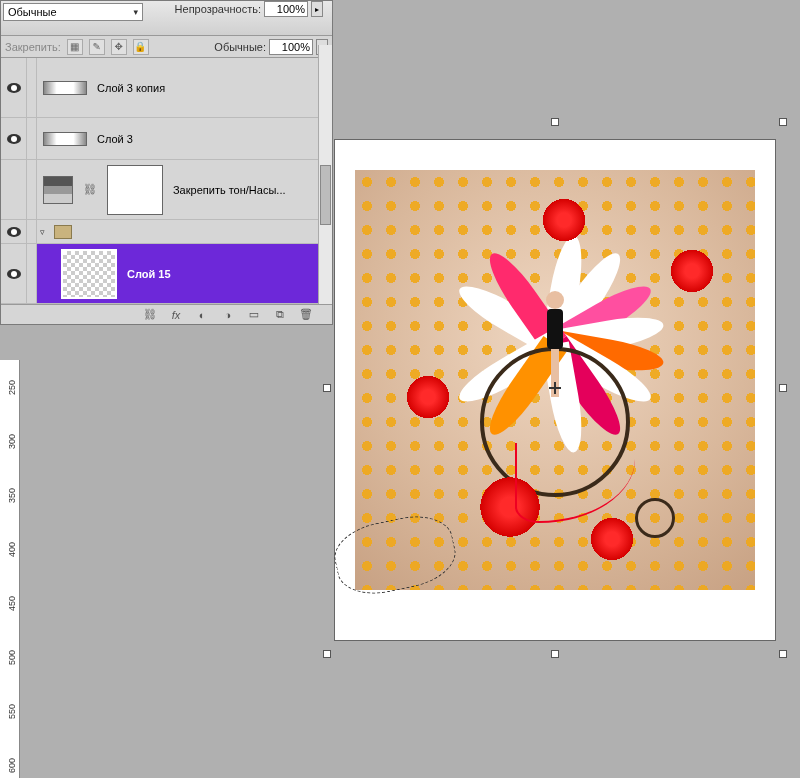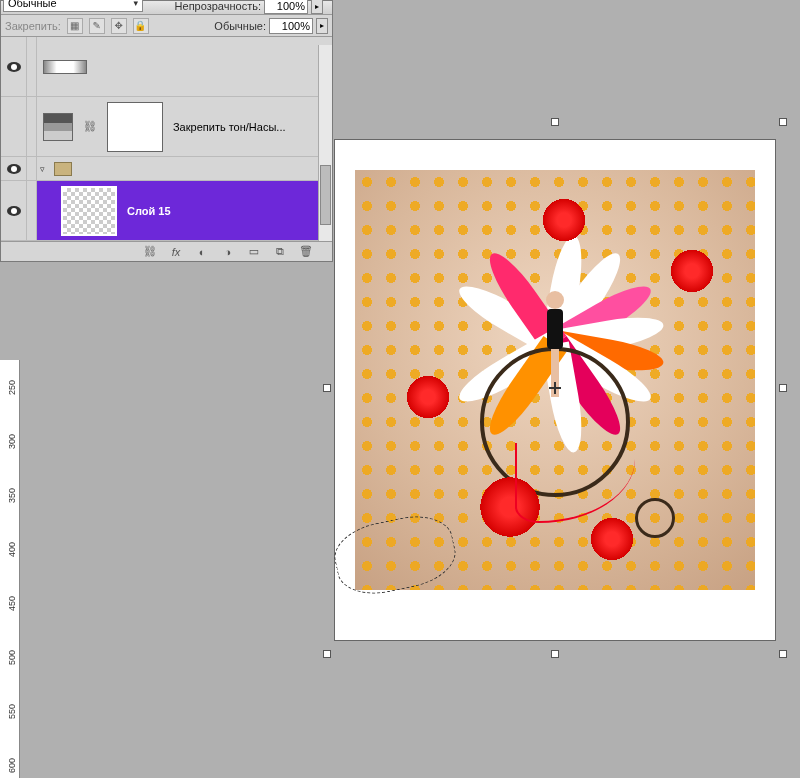--- a/index.html
+++ b/index.html
@@ -1,20 +1,20 @@
 <!DOCTYPE html>
 <html><head>
 <meta charset="utf-8">
 <style>
 * { box-sizing: border-box; margin: 0; padding: 0; font-family: Tahoma, Arial, sans-serif; font-size: 11px; }
 body { background: #b0b0b0; width: 800px; height: 778px; overflow: hidden; position: relative; }
 
 .layers-panel { position: absolute; left: 0; top: 0; width: 333px; background: #d6d6d6; border: 1px solid #7a7a7a; z-index: 10; }
 
-.panel-header { display: flex; align-items: flex-end; height: 14px; border-bottom: 1px solid #999; background: linear-gradient(#e8e8e8,#d0d0d0); gap: 17px; }
+.panel-header { display: flex; align-items: flex-start; height: 35px; border-bottom: 1px solid #999; background: linear-gradient(#e8e8e8,#d0d0d0); gap: 17px; }
 .blend-select { flex: 0 0 140px; margin: 2px; height: 18px; background: #fff; border: 1px solid #888; display: flex; align-items: center; padding: 0 4px; justify-content: space-between; }
 .blend-select .chev { font-size: 9px; color: #333; }
 .opacity-group, .fill-group { display: flex; align-items: center; gap: 3px; margin-left: auto; padding-right: 9px; }
 .val-box { width: 44px; height: 16px; background: #fff; border: 1px solid #888; display: flex; align-items: center; justify-content: flex-end; padding: 0 2px; }
 .val-chev { width: 12px; height: 16px; background: #ddd; border: 1px solid #888; display: flex; align-items: center; justify-content: center; font-size: 8px; }
 .lbl { color: #333; }
 
 .lock-row { display: flex; align-items: center; height: 22px; border-bottom: 1px solid #999; padding: 0 4px; background: #d6d6d6; }
 .lock-lbl { color: #888; margin-right: 6px; }
 .lock-icons { display: flex; gap: 6px; }
@@ -174,22 +174,31 @@
   </div>
 
   <div class="layers-list">
 
     <div class="layer-row tall">
       <div class="vis-col">
           <div class="eye"></div>
         </div>
       <div class="link-col"></div>
       <div class="thumb gradient"></div>
-    </div>
-
+      <div class="layer-name">Слой 3 копия</div>
+    </div>
+
+    <div class="layer-row">
+      <div class="vis-col">
+          <div class="eye"></div>
+        </div>
+      <div class="link-col"></div>
+      <div class="thumb gradient"></div>
+      <div class="layer-name">Слой 3</div>
+    </div>
 
     <div class="layer-row tall">
       <div class="vis-col"></div>
       <div class="link-col"></div>
       <div class="thumb miniadj"></div>
       <span style="margin:0 4px;color:#555">⛓</span>
       <div class="thumb big"></div>
       <div class="layer-name">Закрепить тон/Насы...</div>
     </div>
 

